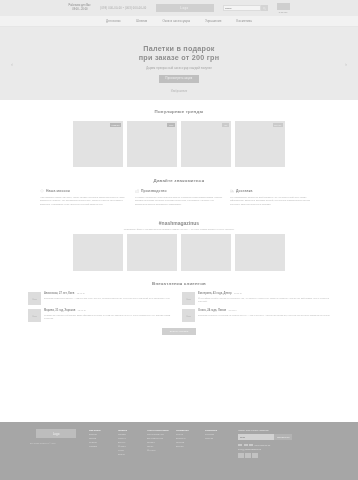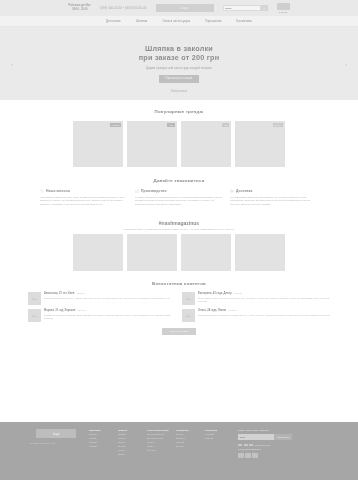--- a/index.html
+++ b/index.html
@@ -198,21 +198,21 @@
     <a href="#">Шляпки</a>
     <a href="#">Очки и аксессуары</a>
     <a href="#">Украшения</a>
     <a href="#">Косметика</a>
   </nav>
 
   <section class="hero">
     <span class="arrow left">‹</span>
     <span class="arrow right">›</span>
     <h1>
-      <span>Шляпка в заколки</span><br>
+      <span>Палетки в подарок</span><br>
       <span>при заказе от 200 грн</span>
     </h1>
     <div class="sub">Дарим прекрасный аксессуар каждой покупке</div>
     <button class="hero-btn">Просмотреть акции</button>
     <div class="hero-dots">Изображение</div>
   </section>
 
   <section class="trends">
     <div class="sec-title">Популярные тренды</div>
     <div class="trend-grid">

